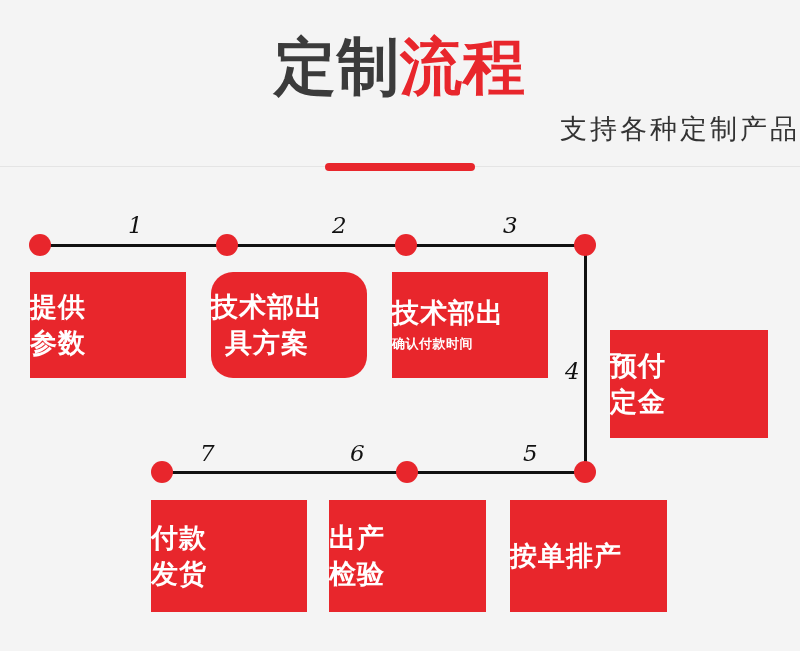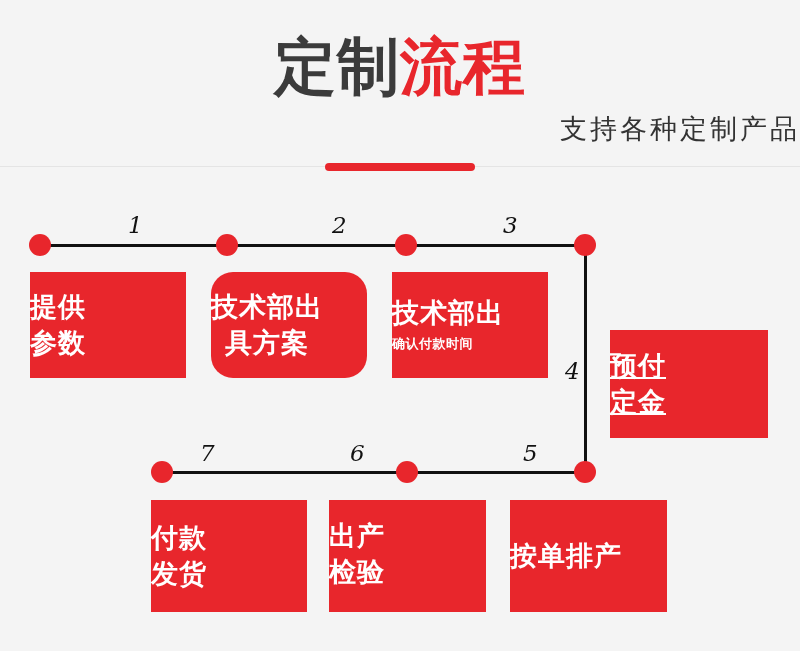--- a/index.html
+++ b/index.html
@@ -180,31 +180,31 @@
   <div class="box" style="left:211px; top:102px; width:156px; height:106px;border-radius:22px;">
     <div class="box-main">技术部出
 具方案</div>
   </div>
 
   <div class="box" style="left:392px; top:102px; width:156px; height:106px;">
     <div class="box-main">技术部出</div>
     <div class="box-sub">确认付款时间</div>
   </div>
 
-  <div class="box" style="left:610px; top:160px; width:158px; height:108px;text-decoration:underline;">
+  <div class="box" style="left:610px; top:160px; width:158px; height:108px;">
     <div class="box-main">预付
 定金</div>
   </div>
 
   <div class="box" style="left:151px; top:330px; width:156px; height:112px;font-family:Liberation Serif, serif;">
     <div class="box-main">付款
 发货</div>
   </div>
 
-  <div class="box" style="left:329px; top:330px; width:157px; height:112px;font-family:Liberation Mono, monospace;">
+  <div class="box" style="left:329px; top:330px; width:157px; height:112px;">
     <div class="box-main">出产
 检验</div>
   </div>
 
   <div class="box" style="left:510px; top:330px; width:157px; height:112px;">
     <div class="box-main">按单排产</div>
   </div>
 
 </div>
 

